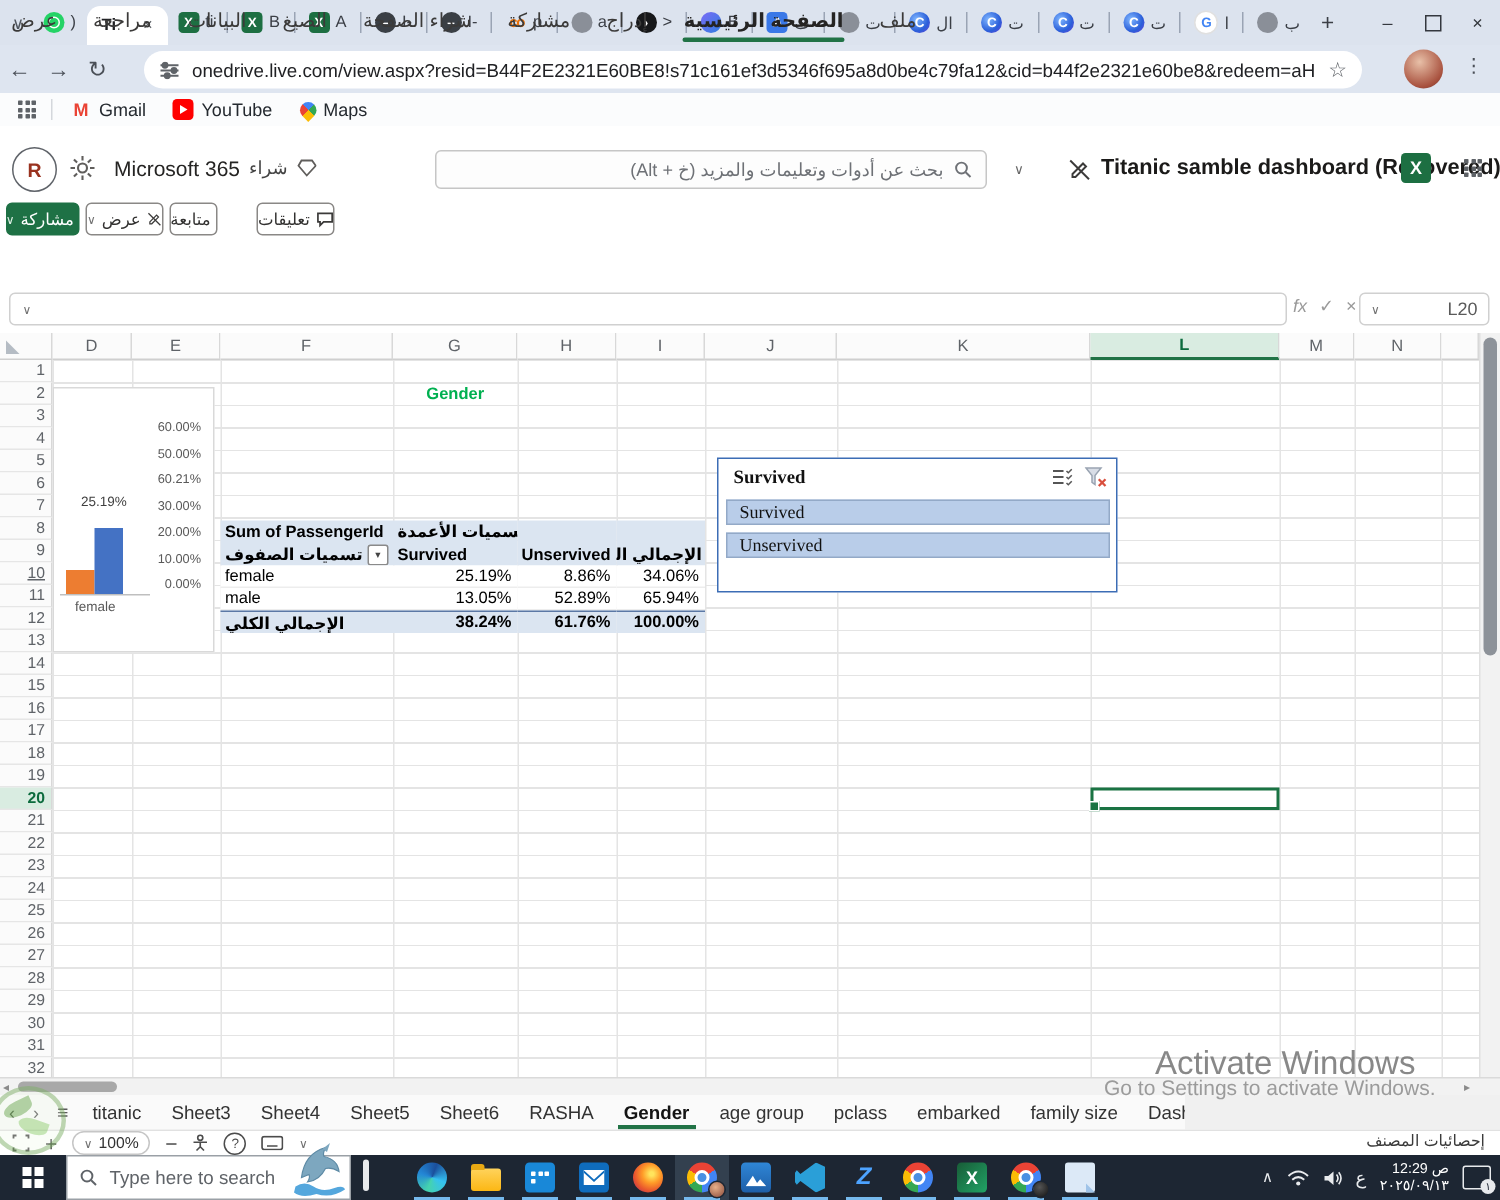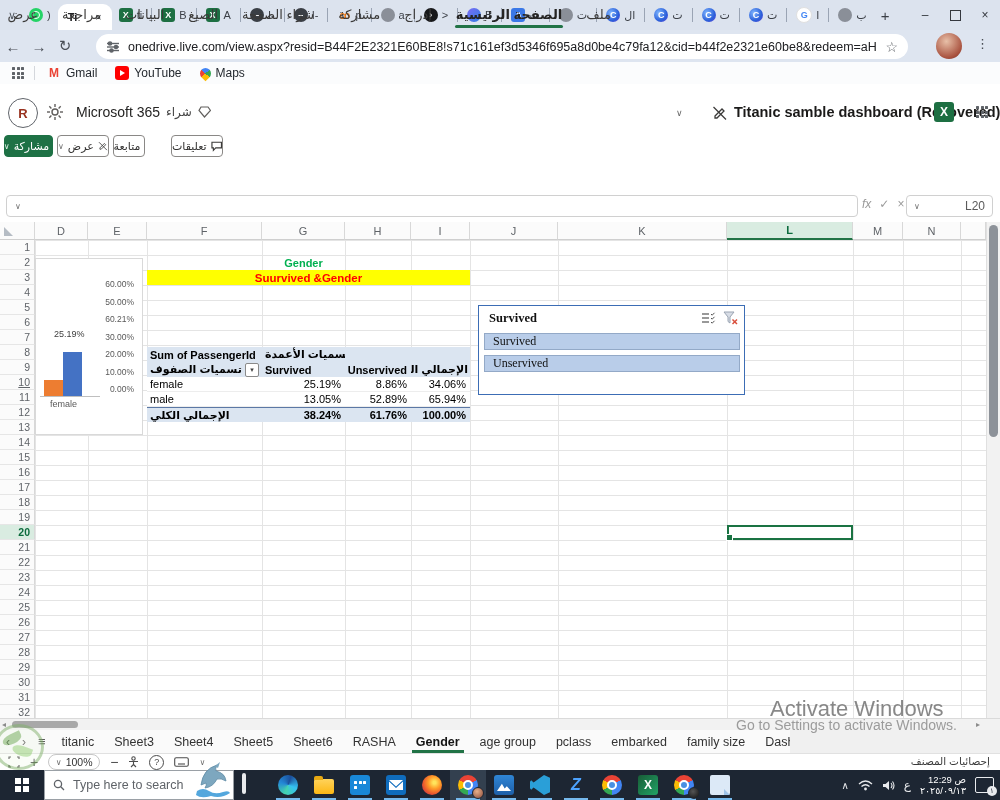--- a/index.html
+++ b/index.html
@@ -339,20 +339,27 @@
         </g>
       </svg>
   </div>
   <div id="brand" class="abs">
     <span>Microsoft 365</span>
     <span style="font-size:12px;color:#444;">شراء</span>
     <svg width="13" height="12" viewBox="0 0 13 12">
         <path d="M3 1h7l2.5 3.5L6.5 11 1 4.5z" fill="none" stroke="#605e5c" stroke-width="1.2"></path>
       </svg>
   </div>
+  <div id="m365-search" class="abs">
+    <svg width="12" height="12" viewBox="0 0 12 12">
+        <circle cx="5" cy="5" r="3.6" fill="none" stroke="#6e7176" stroke-width="1.3"></circle>
+        <line x1="7.8" y1="7.8" x2="11" y2="11" stroke="#6e7176" stroke-width="1.3"></line>
+      </svg>
+    <span>بحث عن أدوات وتعليمات والمزيد (خ + Alt)</span>
+  </div>
   <span class="abs" style="left:676px;top:108px;font-size:9px;color:#666;">∨</span>
   <div class="abs" style="left:712px;top:105px;">
     <svg width="16" height="16" viewBox="0 0 16 16">
         <g stroke="#3b3a39" stroke-width="1.3" fill="none">
           <path d="M3 11l7-7 2 2-7 7H3z"></path>
           <line x1="1.5" y1="2" x2="14" y2="14.5"></line>
         </g>
       </svg>
   </div>
   <div id="doc-title" class="abs" style="left:734px;top:104px;">Titanic samble dashboard (Recovered)</div>
@@ -560,21 +567,20 @@
         <div class="rowhead" style="top: 438px;">29</div>
         <div class="rowhead" style="top: 453px;">30</div>
         <div class="rowhead" style="top: 468px;">31</div>
         <div class="rowhead" style="top: 483px;">32</div>
       </div>
     <div class="abs" style="left:0;top:0;width:35px;height:18px;background:#fbfbfb;border-right:1px solid #d8d8d8;border-bottom:1px solid #cfcfcf;box-sizing:border-box;">
         <span class="corner-tri"></span>
       </div>
 
     <div id="gender-cell" class="abs">Gender</div>
-    <div id="banner" class="abs">Suurvived &amp;Gender</div>
     <div id="pivot-holder">
         <div class="pcell pblue pbold" style="left: 147px; width: 115px; top: 93px; justify-content: flex-start; padding: 0px 3px;">
           <span>Sum of PassengerId</span>
         </div>
         <div class="pcell pblue pbold" style="left: 262px; width: 83px; top: 93px; justify-content: flex-start; padding: 0px 3px;">
           <span style="margin-left:auto;margin-right:4px;">تسميات الأعمدة</span>
         </div>
         <div class="pcell pblue" style="left: 345px; width: 66px; top: 93px; justify-content: flex-start; padding: 0px 3px;"></div>
         <div class="pcell pblue" style="left: 411px; width: 59px; top: 93px; justify-content: flex-start; padding: 0px 3px;"></div>
         <div class="pcell pblue pbold" style="left: 147px; width: 115px; top: 108px; justify-content: flex-start; padding: 0px 3px;">

